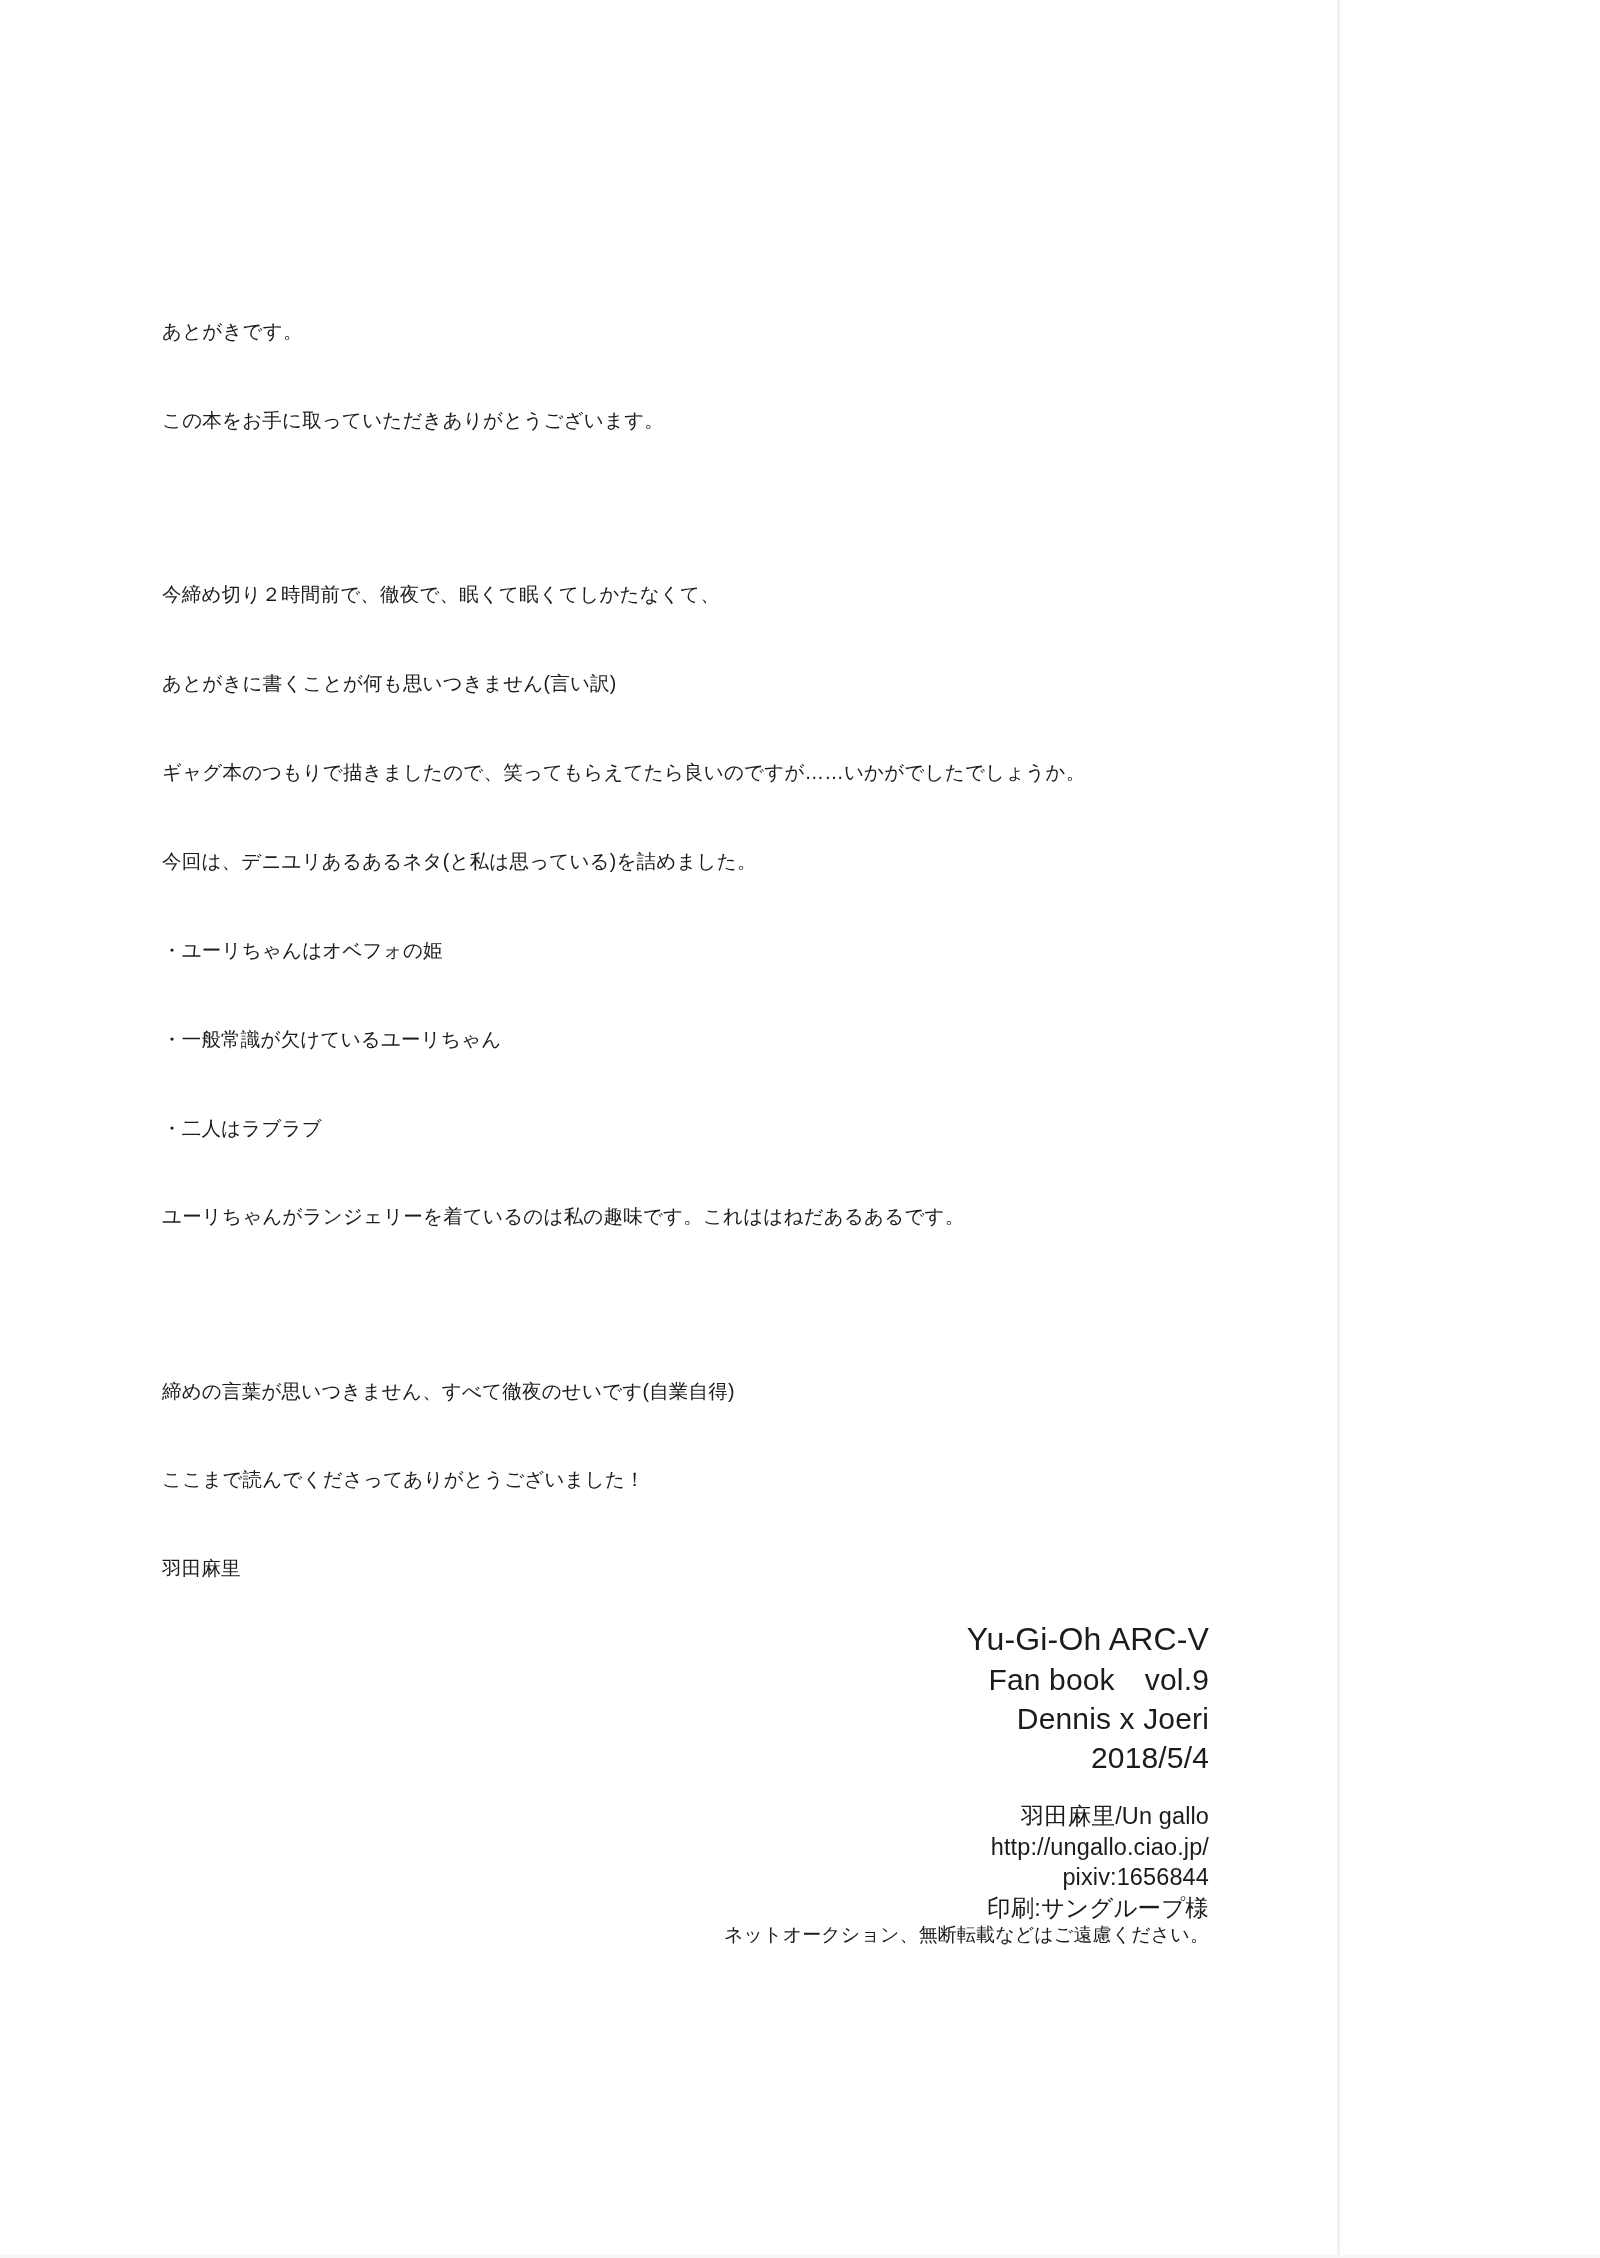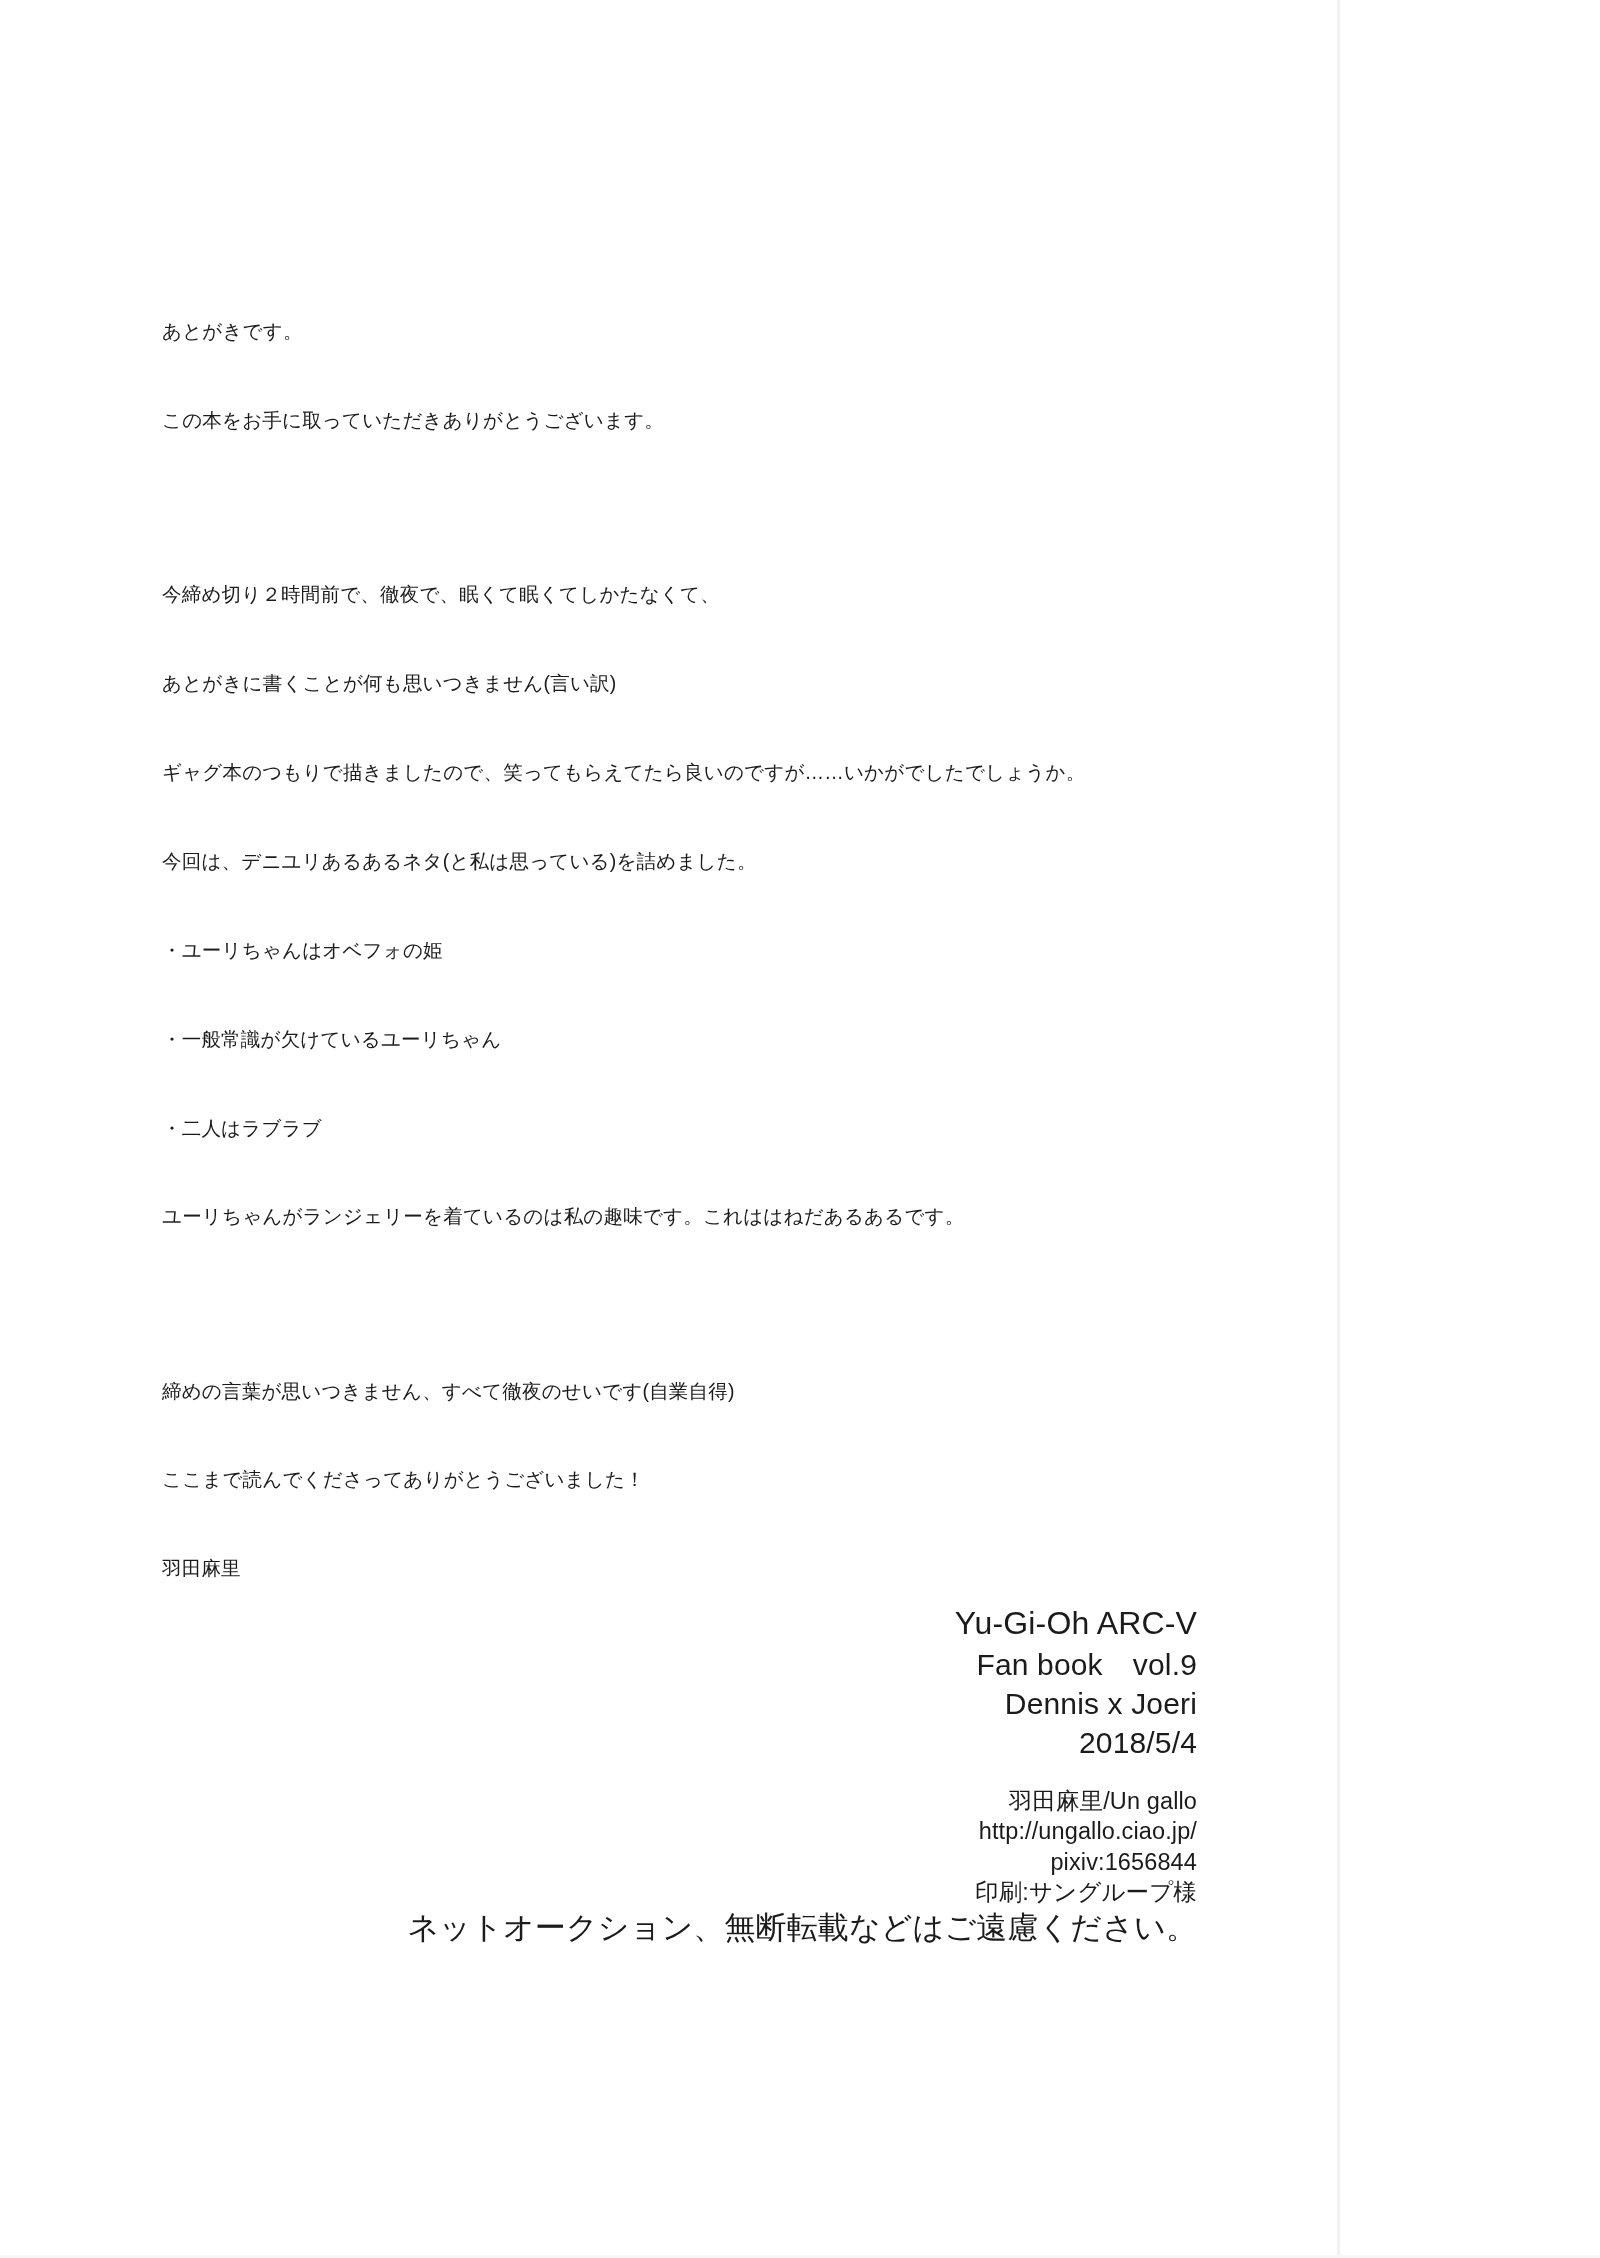--- a/index.html
+++ b/index.html
@@ -62,41 +62,41 @@
   .blank-line {
     height: 26px;
   }
   .sig {
     margin-top: 30px;
   }
 
   
   .colophon {
     position: absolute;
-    right: 143px;
+    right: 131px;
     bottom: 310px;
     text-align: right;
     color: #1b1b1b;
   }
   .colophon .title-block {
     font-size: 30px;
     line-height: 1.30;
     letter-spacing: 0.005em;
   }
   .colophon .title-block .line1 {
     font-size: 32px;
   }
   .colophon .info-block {
     margin-top: 24px;
     font-size: 23.5px;
     line-height: 1.30;
     letter-spacing: 0.005em;
   }
   .colophon .info-block .notice {
-    font-size: 31px;
+    font-size: 19px;
   }
 </style>
 </head>
 <body>
 
 <div class="page">
 
   <div class="edge-line"></div>
   <div class="edge-line-bottom"></div>
 

